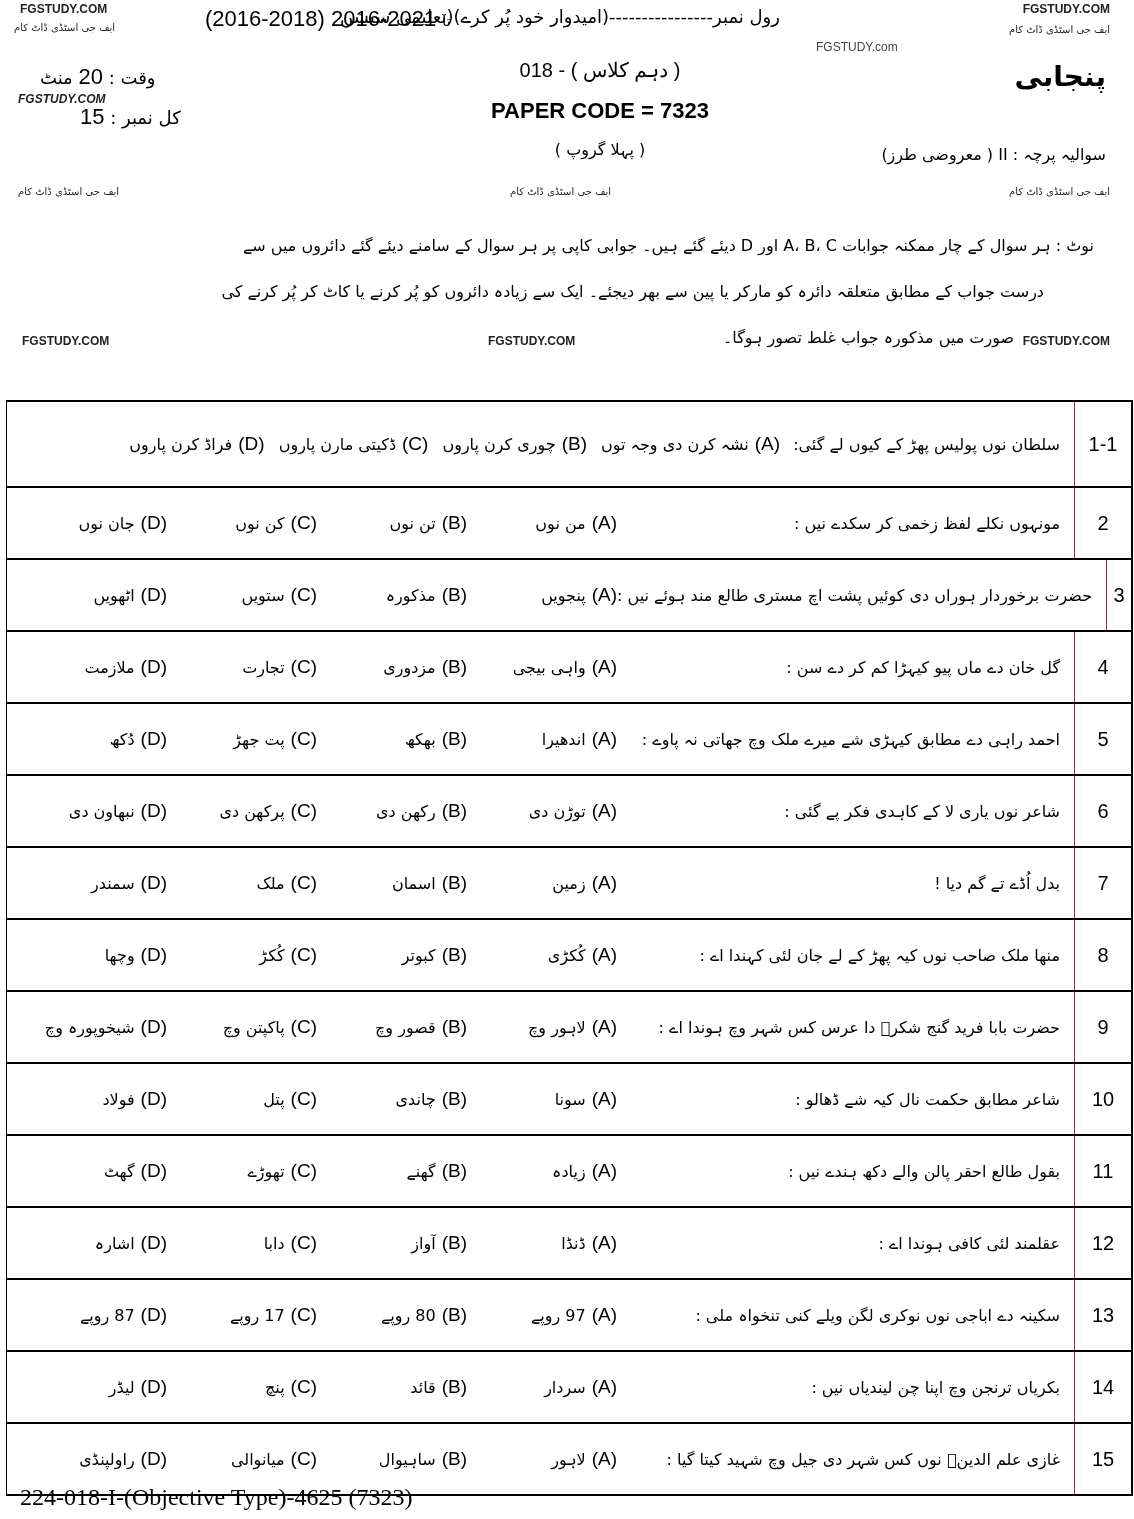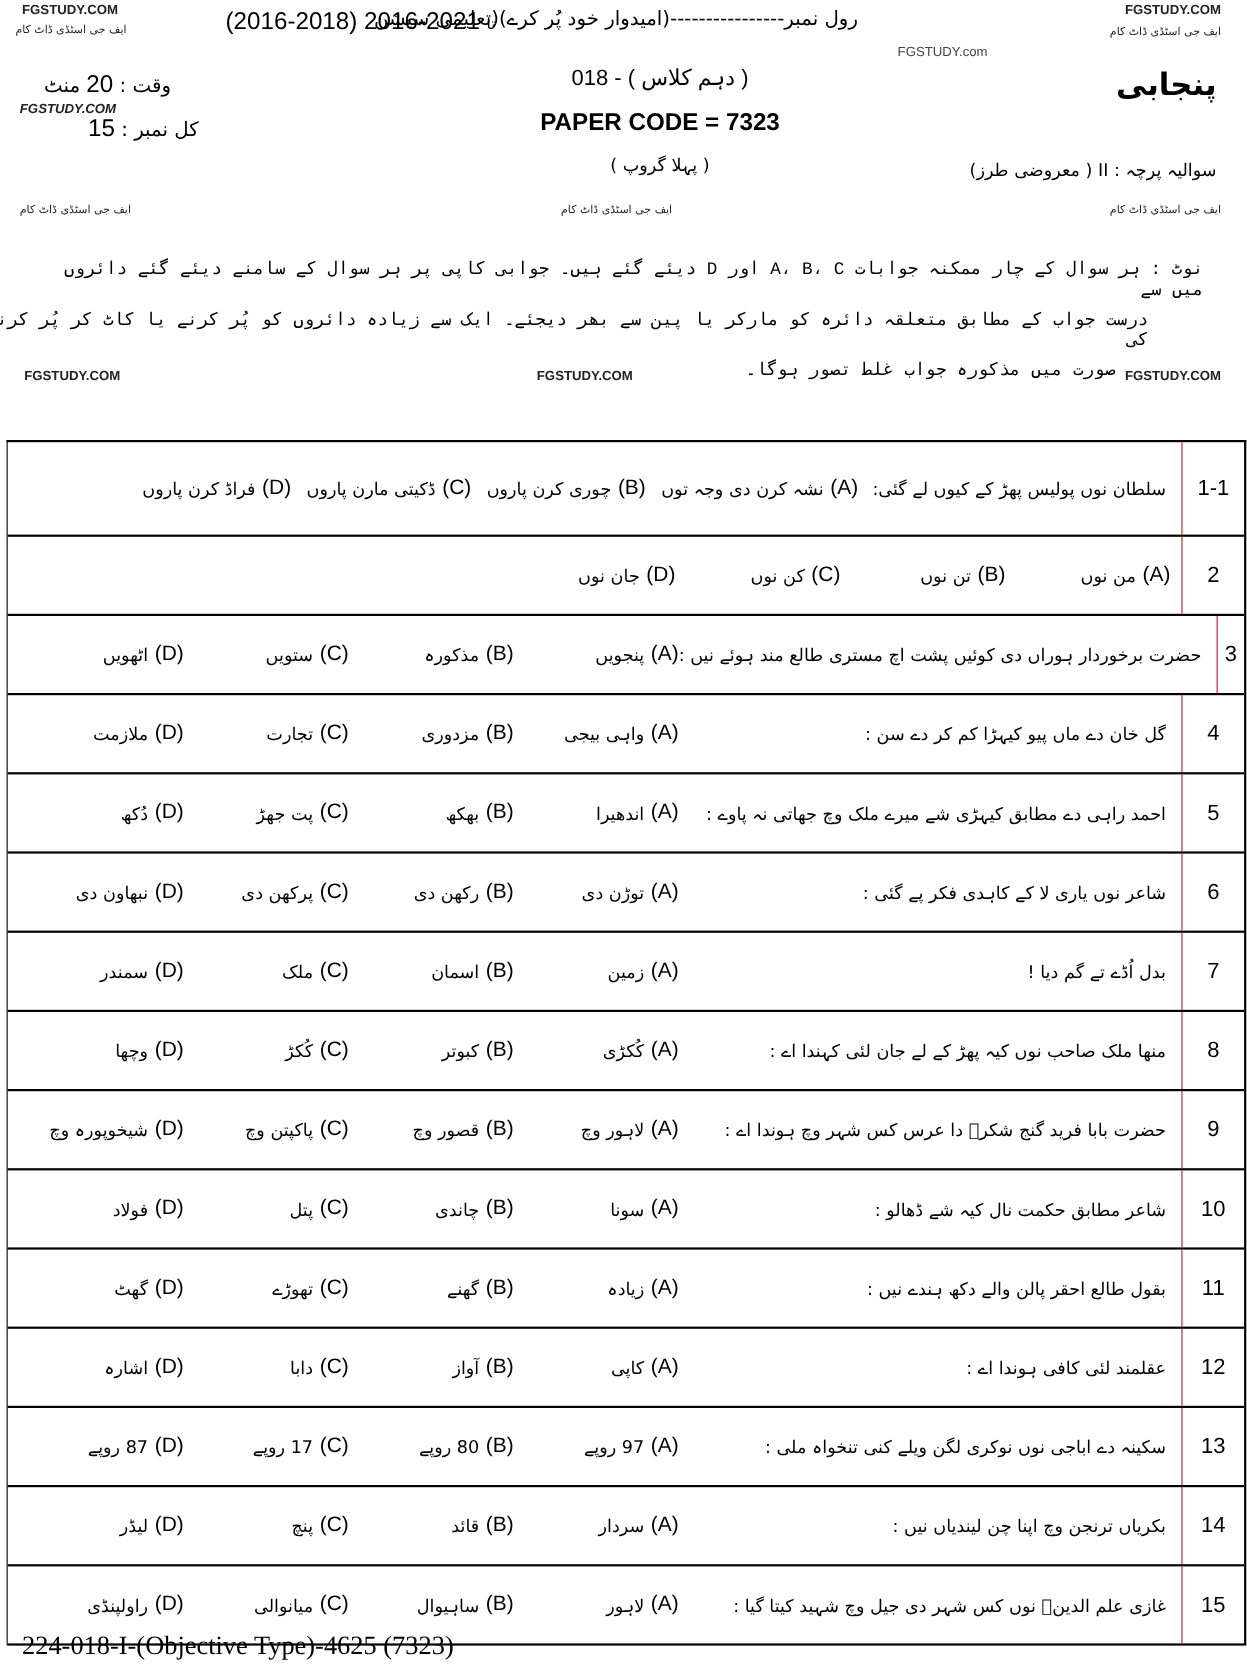--- a/index.html
+++ b/index.html
@@ -18,21 +18,21 @@
   .subject { top: 60px; right: 28px; font-size: 28px; font-weight: bold; }
   .paper-type { top: 100px; right: 28px; font-size: 16px; margin-top: 45px; }
   .class-line { top: 58px; left: 480px; width: 240px; text-align: center; font-family: "Liberation Sans", sans-serif; font-size: 20px; }
   .paper-code { top: 98px; left: 440px; width: 320px; text-align: center; font-family: "Liberation Sans", sans-serif; font-size: 22px; font-weight: bold; }
   .group { top: 140px; left: 480px; width: 240px; text-align: center; font-size: 16px; }
   .time { top: 64px; left: 40px; font-size: 18px; }
   .marks { top: 104px; left: 80px; font-size: 18px; }
   .num { font-family: "Liberation Sans", sans-serif; font-size: 22px; }
 
   
-  .note { right: 40px; width: 1060px; text-align: right; font-size: 16px; line-height: 1.2; font-family: Liberation Mono, monospace; }
+  .note { right: 40px; width: 1060px; text-align: right; font-size: 16px; line-height: 1.2; }
 
   
   .qtable {
     top: 400px; left: 6px; width: 1124px;
     border-top: 2px solid #000; border-left: 1px solid #000; border-right: 2px solid #000;
   }
   .row {
     position: relative; height: 70px; border-bottom: 2px solid #000;
     display: flex; flex-direction: row-reverse;
   }
@@ -122,20 +122,21 @@
             <span class="lbl">(D)</span>
             <span class="txt">فراڈ کرن پاروں</span>
           </div>
       </div>
     </div>
   </div>
 
   <div class="row">
     <div class="qnum">2</div>
     <div class="qbody">
+      <div class="stem">مونہوں نکلے لفظ زخمی کر سکدے نیں :</div>
       <div class="opts">
         <div class="opt">
             <span class="lbl">(A)</span>
             <span class="txt">من نوں</span>
           </div>
         <div class="opt">
             <span class="lbl">(B)</span>
             <span class="txt">تن نوں</span>
           </div>
         <div class="opt">
@@ -375,21 +376,21 @@
     </div>
   </div>
 
   <div class="row">
     <div class="qnum">12</div>
     <div class="qbody">
       <div class="stem">عقلمند لئی کافی ہوندا اے :</div>
       <div class="opts">
         <div class="opt">
             <span class="lbl">(A)</span>
-            <span class="txt">کاپی</span>
+            <span class="txt">ڈنڈا</span>
           </div>
         <div class="opt">
             <span class="lbl">(B)</span>
             <span class="txt">آواز</span>
           </div>
         <div class="opt">
             <span class="lbl">(C)</span>
             <span class="txt">دابا</span>
           </div>
         <div class="opt">

